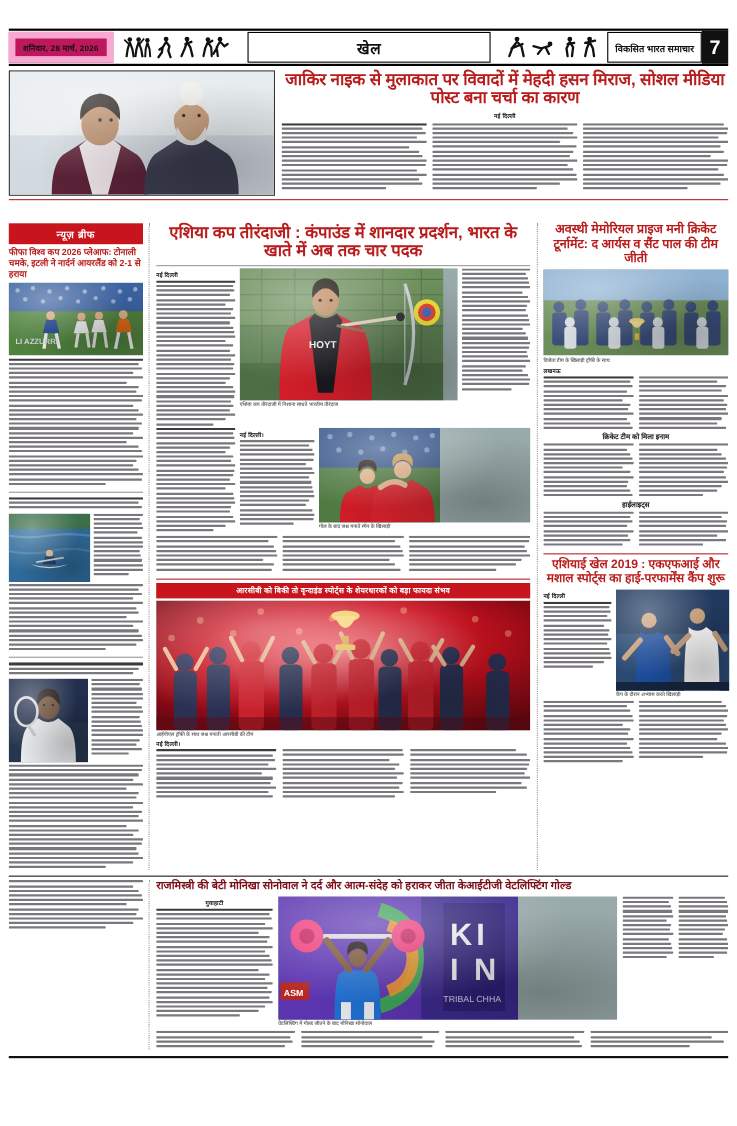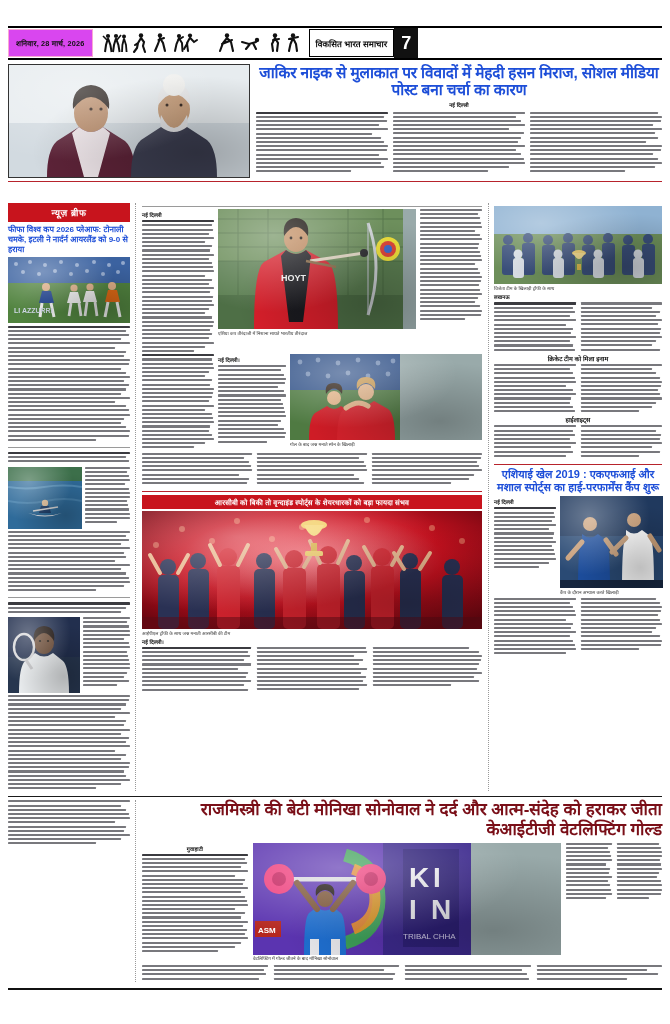--- a/index.html
+++ b/index.html
@@ -7,35 +7,35 @@
   body{
     width:670px;height:1024px;overflow:hidden;
     font-family:"Liberation Sans","DejaVu Sans",sans-serif;
     color:#111;
   }
   .page{width:670px;height:1024px;position:relative;background:#fff;padding:0;box-sizing:border-box;}
   .inner{position:absolute;left:8px;top:26px;width:654px;}
 
   
   .masthead{display:flex;align-items:stretch;height:30px;border-top:2px solid #000;border-bottom:2px solid #000;}
-  .mh-date{border:1px solid #f9a8d4;display:flex;align-items:center;justify-content:center;
-           padding:0 7px;font-size:7.3px;font-weight:bold;letter-spacing:.2px;background:#d946ef;margin:1px 0;}
+  .mh-date{border:6px solid #f9a8d4;display:flex;align-items:center;justify-content:center;
+           padding:0 7px;font-size:7.3px;font-weight:bold;letter-spacing:.2px;background:#be185d;margin:1px 0;}
   .mh-icons{display:flex;align-items:center;gap:4px;padding:0 9px;flex:0 0 auto;}
   .mh-icons svg{display:block;}
   .mh-title{border:1px solid #000;display:flex;align-items:center;justify-content:center;
             flex:1 1 auto;margin:1px 6px;font-size:14px;font-weight:bold;letter-spacing:.6px;}
   .mh-brand{border:1px solid #000;display:flex;align-items:center;padding:0 6px;font-size:8.5px;font-weight:bold;margin:1px 0;}
   .mh-page{background:#111;color:#fff;display:flex;align-items:center;justify-content:center;
            width:24px;font-size:18px;font-weight:bold;}
 
   
   .rule{border-top:1px solid #b7232c;margin:3px 0;}
   .rule-thin{border-top:.7px solid #9a9a9a;}
   .rule-blk{border-top:1.6px solid #1a1a1a;}
-  .hl{font-weight:bold;line-height:1.12;color:#1d4ed8;}
+  .hl{font-weight:bold;line-height:1.12;color:#b91c1c;}
   .byline{font-size:5.3px;font-weight:bold;text-align:center;margin:2px 0 1px;letter-spacing:.2px;}
 
   
   .body-col{overflow:hidden;}
   .ln{height:2.05px;background:#6c6c72;margin-bottom:2.15px;border-radius:.4px;opacity:.92;}
   .ln.s1{width:100%}.ln.s2{width:97%}.ln.s3{width:93%}.ln.s4{width:99%}.ln.s5{width:88%}
   .ln.s6{width:95%}.ln.s7{width:72%}
   .ln.lead{background:#2a2a30;height:2.2px}
 
   .cap{font-size:4.6px;color:#333;margin-top:1.5px;line-height:1.3;}
@@ -68,21 +68,21 @@
   .C-hl{font-size:15.2px;text-align:center;line-height:1.14;}
   .C-sub{font-size:7.6px;font-weight:bold;text-align:center;line-height:1.2;background:#fff;}
   .R-hl{font-size:11.4px;text-align:center;line-height:1.15;}
 
   .sub-box{border:1px solid #c8141d;padding:2px 3px;margin:3px 0;}
   .mini-hd{font-size:6.4px;font-weight:bold;text-align:center;margin:2px 0 1.5px;line-height:1.2;}
 
   .redbar{background:#c8141d;color:#fff;font-size:7px;font-weight:bold;text-align:center;
           padding:2.5px 2px;letter-spacing:.2px;}
 
-  .bottom-hl{font-size:17px;text-align:right;line-height:1.15;}
+  .bottom-hl{font-size:10px;text-align:left;line-height:1.15;}
 
   .footer-rule{border-top:2px solid #111;margin-top:6px;}
 </style>
 </head>
 <body>
 
 <div class="page">
 <div class="inner">
 
   <div class="masthead">
@@ -108,20 +108,21 @@
         <path d="M8 6 L6 12 L3 19 M8 6 L11 11 L13 19 M6.5 8 L12 6" stroke="#111" stroke-width="2.1" fill="none" stroke-linecap="round"></path>
       </svg>
       <svg width="28" height="22" viewBox="0 0 28 22">
         <circle cx="7" cy="4" r="2.1" fill="#111"></circle>
             <path d="M7 6.2 L4.5 12 L3 19 M7 6.2 L10 11 L10.5 19 M6 8 L11 5" stroke="#111" stroke-width="2" fill="none" stroke-linecap="round"></path>
         <circle cx="18" cy="3.6" r="2.1" fill="#111"></circle>
             <path d="M18 5.8 L15 11 L16 19 M18 5.8 L22 10 L25 8 M15.5 11 L12 17" stroke="#111" stroke-width="2" fill="none" stroke-linecap="round"></path>
       </svg>
     </div>
 
+    <div class="mh-title">खेल</div>
 
     <div class="mh-icons">
       <svg width="18" height="22" viewBox="0 0 18 22">
         <circle cx="9" cy="3.5" r="2.2" fill="#111"></circle>
         <path d="M9 6 L5 11 L2 19 M9 6 L13 10 L15 19 M4 12 L14 8" stroke="#111" stroke-width="2.1" fill="none" stroke-linecap="round"></path>
       </svg>
       <svg width="24" height="22" viewBox="0 0 24 22">
         <circle cx="17" cy="8" r="2.2" fill="#111"></circle>
         <path d="M16 10 L9 12 L2 10 M10 12 L6 17 M13 11 L16 17" stroke="#111" stroke-width="2.1" fill="none" stroke-linecap="round"></path>
       </svg>
@@ -225,21 +226,21 @@
 
   <div class="rule"></div>
 
   <div class="grid">
 
     <div class="colL">
 
       <div class="brief-bar">न्यूज़ ब्रीफ</div>
 
       <div>
-        <div class="hl L-hl">फीफा विश्व कप 2026 प्लेआफ: टोनाली चमके, इटली ने नार्दर्न आयरलैंड को 9-0 से हराया</div>
+        <div class="hl L-hl">फीफा विश्व कप 2026 प्लेआफ: टोनाली चमके, इटली ने नार्दर्न आयरलैंड को 2-1 से हराया</div>
         <div class="ph" style="height:66px">
           <svg width="123" height="66" viewBox="0 0 123 66" style="display:block">
             <rect width="123" height="66" fill="#2f4f86"></rect>
             <rect y="0" width="123" height="26" fill="#3b62a0"></rect>
             <g fill="#d9e2f0" opacity=".55">
               <circle cx="8" cy="7" r="2"></circle>
                   <circle cx="22" cy="5" r="2"></circle>
                   <circle cx="37" cy="8" r="2"></circle>
               <circle cx="53" cy="5" r="2"></circle>
                   <circle cx="69" cy="8" r="2"></circle>
@@ -433,20 +434,21 @@
               <div class="ln s2"></div>
           <div class="ln s1"></div>
               <div class="ln s3"></div>
               <div class="ln s7"></div>
         </div>
       </div>
     </div>
 
     <div class="colC">
 
+      <div class="hl C-hl">एशिया कप तीरंदाजी : कंपाउंड में शानदार प्रदर्शन, भारत के खाते में अब तक चार पदक</div>
       <div class="rule-thin" style="margin:3px 0 2px"></div>
 
       <div style="display:flex;gap:4px">
         <div style="width:72px;flex:0 0 72px">
           <div class="byline" style="text-align:left">नई दिल्ली</div>
           <div class="body-col">
             <div class="ln lead s1"></div>
                 <div class="ln s2"></div>
                 <div class="ln s4"></div>
                 <div class="ln s3"></div>
@@ -767,20 +769,21 @@
           <div class="ln s1"></div>
               <div class="ln s3"></div>
               <div class="ln s2"></div>
               <div class="ln s7"></div>
         </div>
       </div>
     </div>
 
     <div class="colR">
 
+      <div class="hl R-hl">अवस्थी मेमोरियल प्राइज मनी क्रिकेट टूर्नामेंट: द आर्यस व सैंट पाल की टीम जीती</div>
       <div class="ph" style="height:78px;margin-top:3px">
         <svg width="169" height="78" viewBox="0 0 169 78" style="display:block">
           <rect width="169" height="78" fill="#7fa1c4"></rect>
           <rect y="0" width="169" height="30" fill="#8fb2d2"></rect>
           <rect y="28" width="169" height="50" fill="#6d8f5a"></rect>
           <g fill="#3a4f7a">
             <circle cx="14" cy="34" r="5"></circle>
                 <rect x="8" y="39" width="13" height="30" rx="3"></rect>
             <circle cx="34" cy="32" r="5"></circle>
                 <rect x="28" y="37" width="13" height="32" rx="3"></rect>

